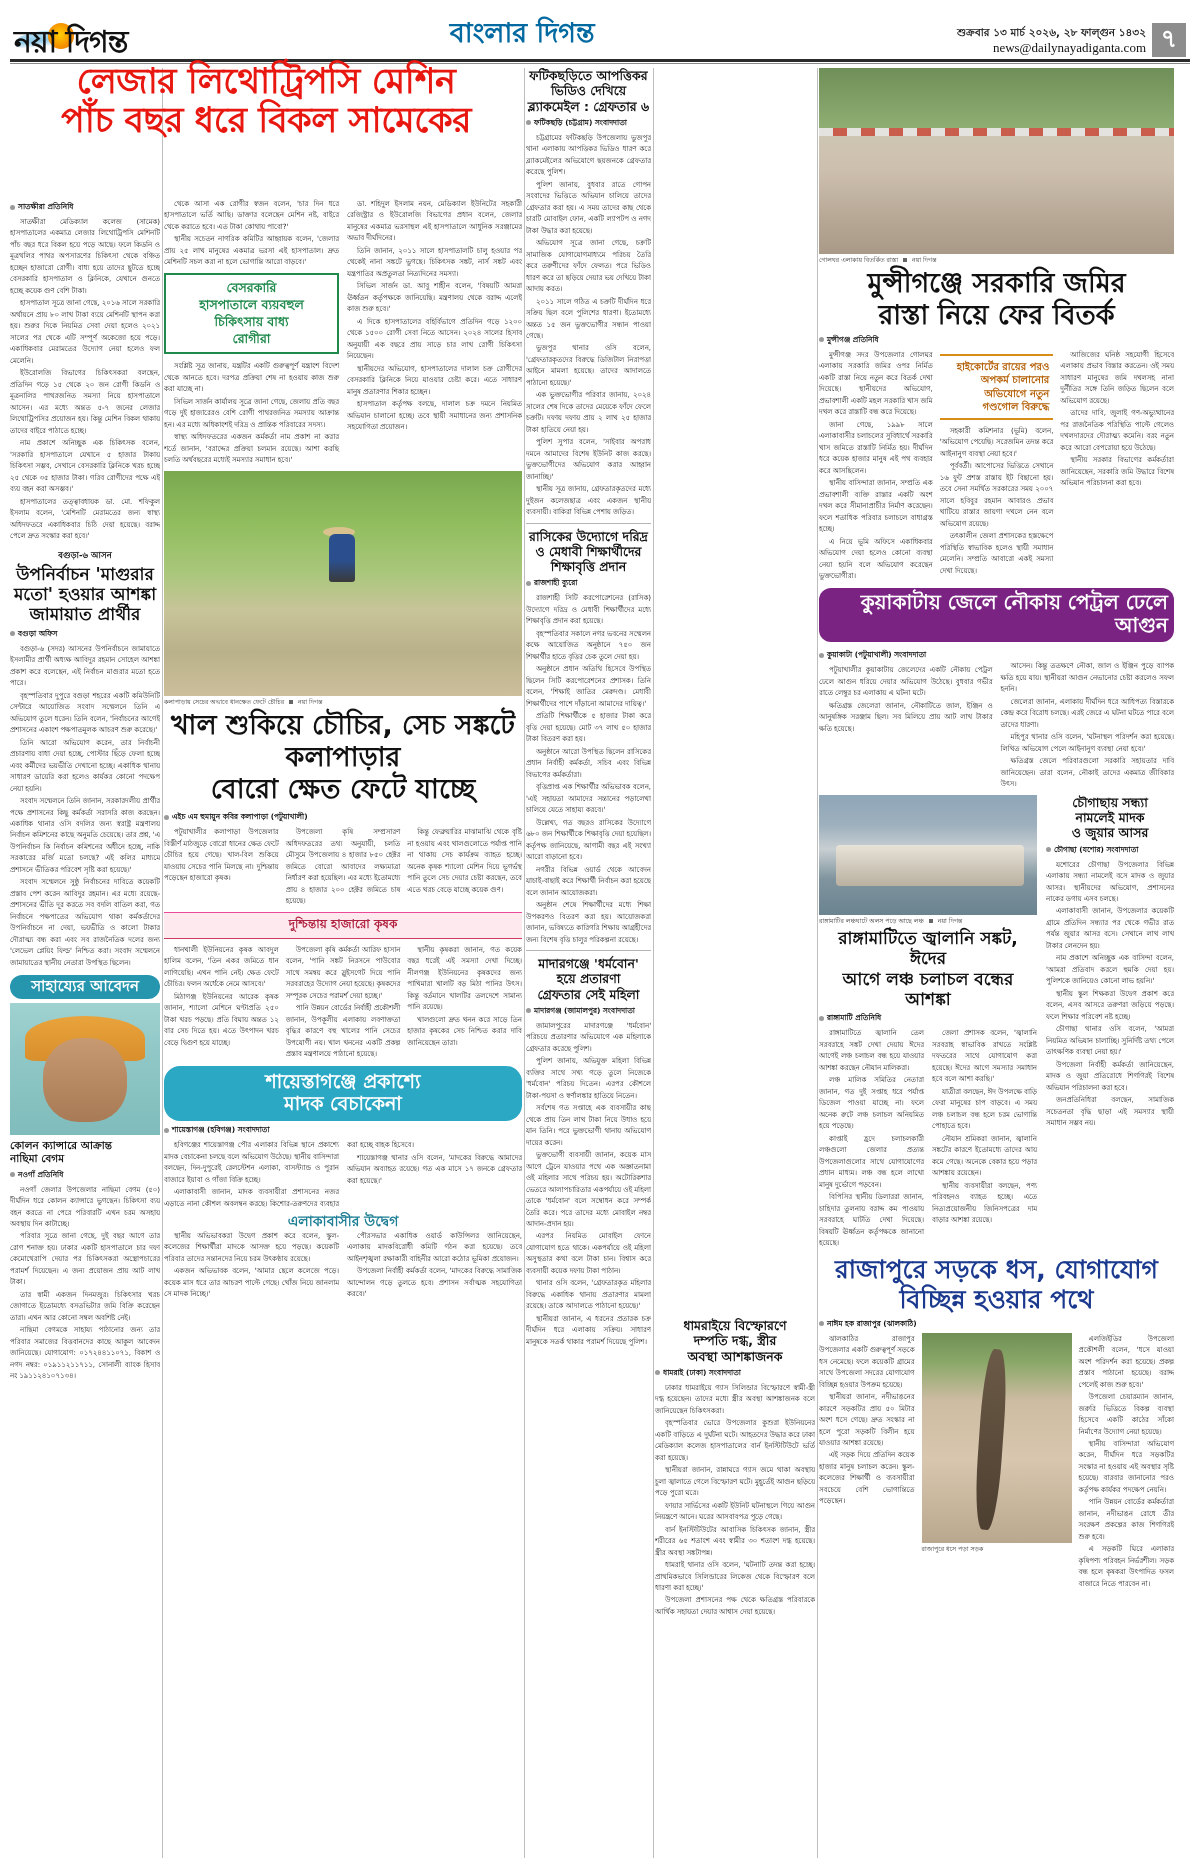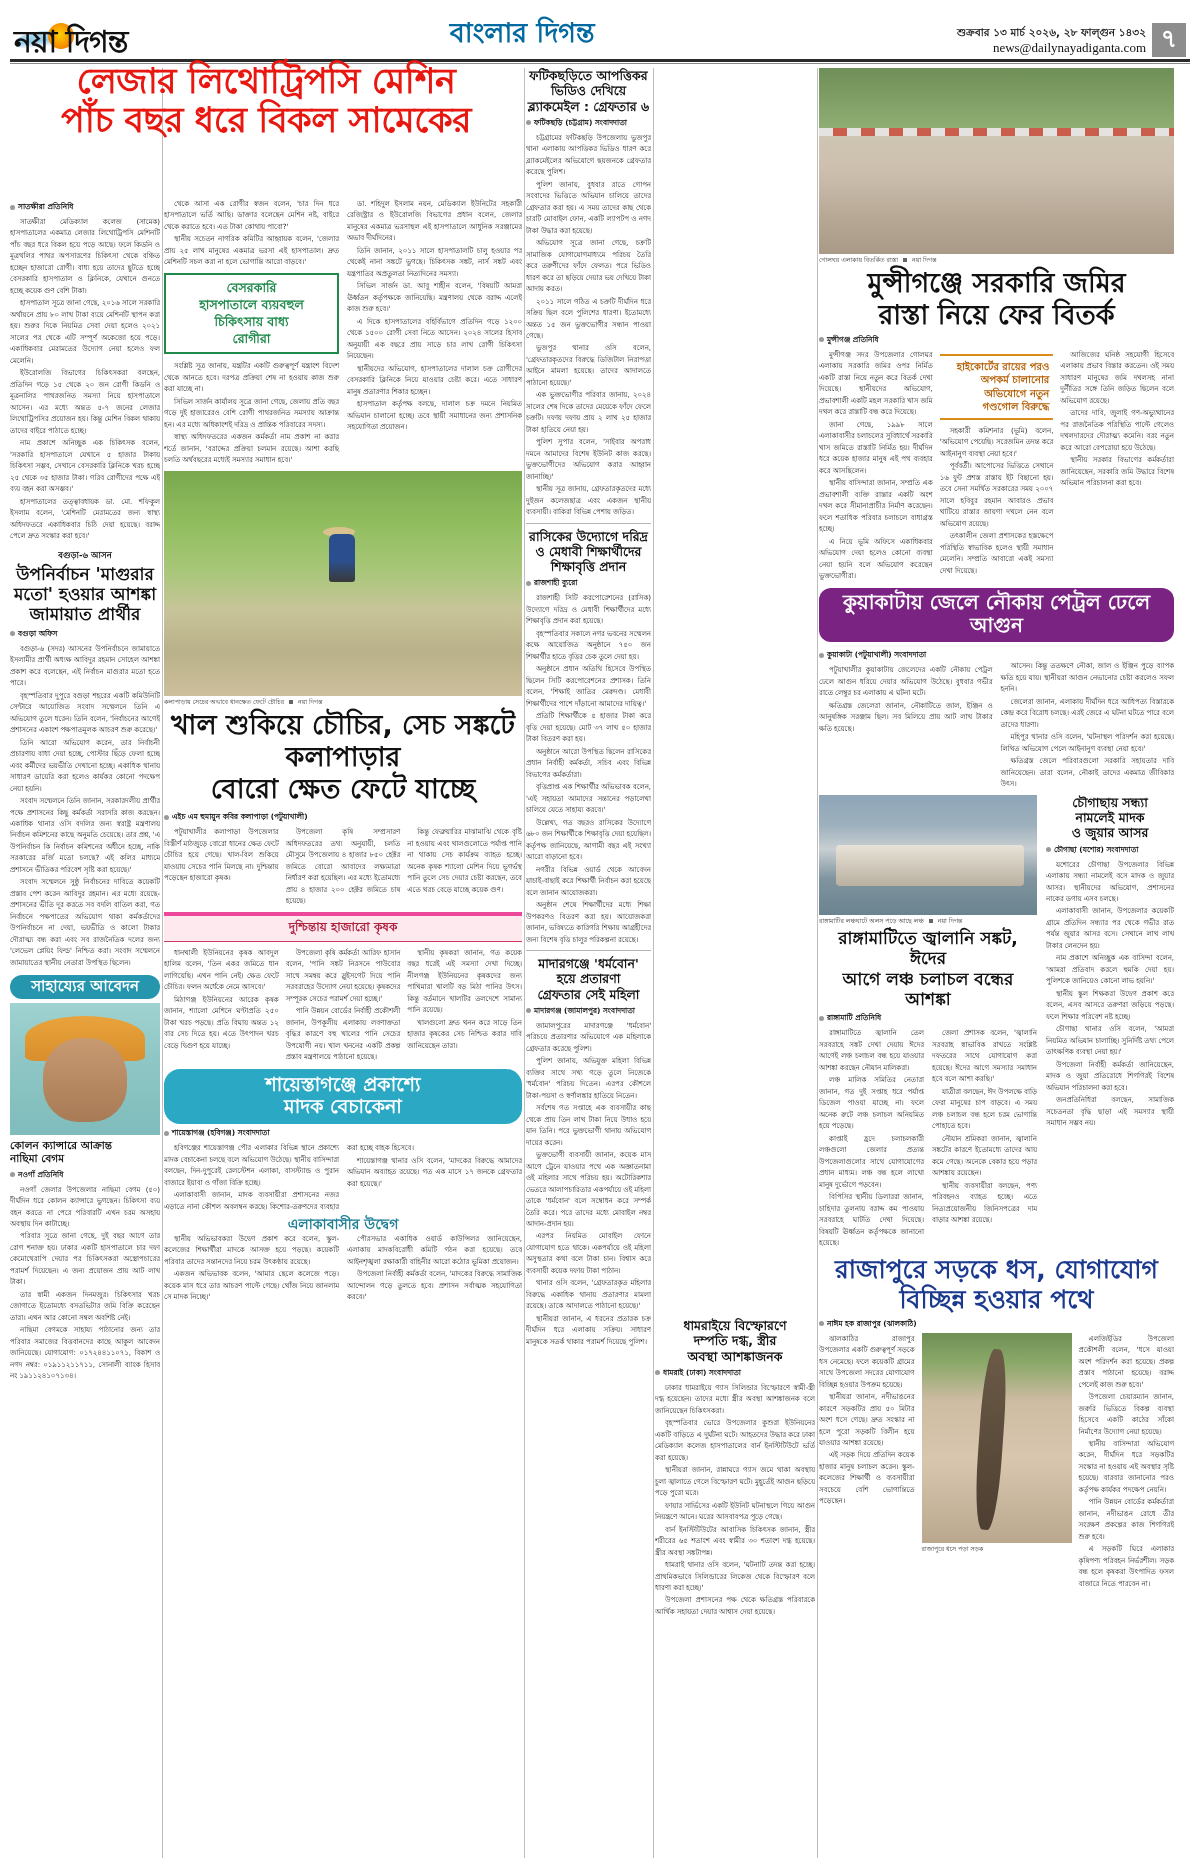--- a/index.html
+++ b/index.html
@@ -61,39 +61,39 @@
   .hl-black-sm { font-family: "DejaVu Sans", sans-serif; font-weight: bold; color: #111;
     font-size: 12.5px; line-height: 1.22; text-align: center; }
   .hl-black-xs { font-family: "DejaVu Sans", sans-serif; font-weight: bold; color: #111;
     font-size: 10.5px; line-height: 1.25; text-align: left; }
   .hl-blue { font-family: "DejaVu Sans", sans-serif; font-weight: bold; color: #1b3a8f;
     font-size: 25px; line-height: 1.2; text-align: center; }
   .kicker { font-family: "DejaVu Sans", sans-serif; font-size: 8.5px; font-weight: bold;
     text-align: center; color: #111; margin-bottom: 1px; }
 
   .banner-purple { background: #7b2382; color: #fff; font-family: "DejaVu Sans", sans-serif;
-    font-weight: bold; font-size: 20px; text-align: center; border-radius: 12px;
+    font-weight: bold; font-size: 20px; text-align: right; border-radius: 12px;
     padding: 3px 6px 5px 6px; line-height: 1.15; }
   .banner-teal { background: #2aa8c4; color: #fff; font-family: "DejaVu Sans", sans-serif;
     font-weight: bold; font-size: 19px; text-align: center; border-radius: 16px;
     padding: 4px 6px 6px 6px; line-height: 1.2; }
   .banner-teal-sm { background: #2596ae; color: #fff; font-family: "DejaVu Sans", sans-serif;
     font-weight: bold; font-size: 15px; text-align: center; border-radius: 12px;
     padding: 2px 5px 4px 5px; line-height: 1.2; }
   .hl-teal-plain { font-family: "DejaVu Sans", sans-serif; font-weight: bold; color: #1f7f96;
     font-size: 14px; text-align: center; line-height: 1.2; }
 
   .boxquote { border: 2px solid #1f8a4c; padding: 5px 6px; text-align: center; margin: 5px 0 6px 0; }
   .boxquote .bq { font-family: "DejaVu Sans", sans-serif; font-weight: bold; color: #1f8a4c;
     font-size: 12.5px; line-height: 1.35; }
   .boxquote-orange { border-top: 2px solid #d98c18; border-bottom: 2px solid #d98c18;
     padding: 4px 4px; text-align: right; margin: 5px 0 5px 0; }
   .boxquote-orange .bq { font-family: "DejaVu Sans", sans-serif; font-weight: bold; color: #b45f06;
     font-size: 10px; line-height: 1.35; }
-  .pullbar { background: #fde9ee; border-top: 4px solid #ec4899; border-bottom: 1px solid #d03a60;
+  .pullbar { background: #fde9ee; border-top: 1px solid #ec4899; border-bottom: 1px solid #d03a60;
     text-align: center; font-family: "DejaVu Sans", sans-serif; font-weight: bold;
     color: #b0203f; font-size: 12px; padding: 2px 0 3px 0; margin: 5px 0 5px 0; }
 
   
   .photo { width: 100%; position: relative; overflow: hidden; }
   .cap { font-family: "DejaVu Sans", sans-serif; font-size: 6.2px; color: #333;
     padding: 2px 0 3px 0; line-height: 1.3; }
   .cap .sq { display: inline-block; width: 4px; height: 4px; background: #666; margin: 0 3px; vertical-align: middle;}
 
   .ph-road { height: 186px; background:

